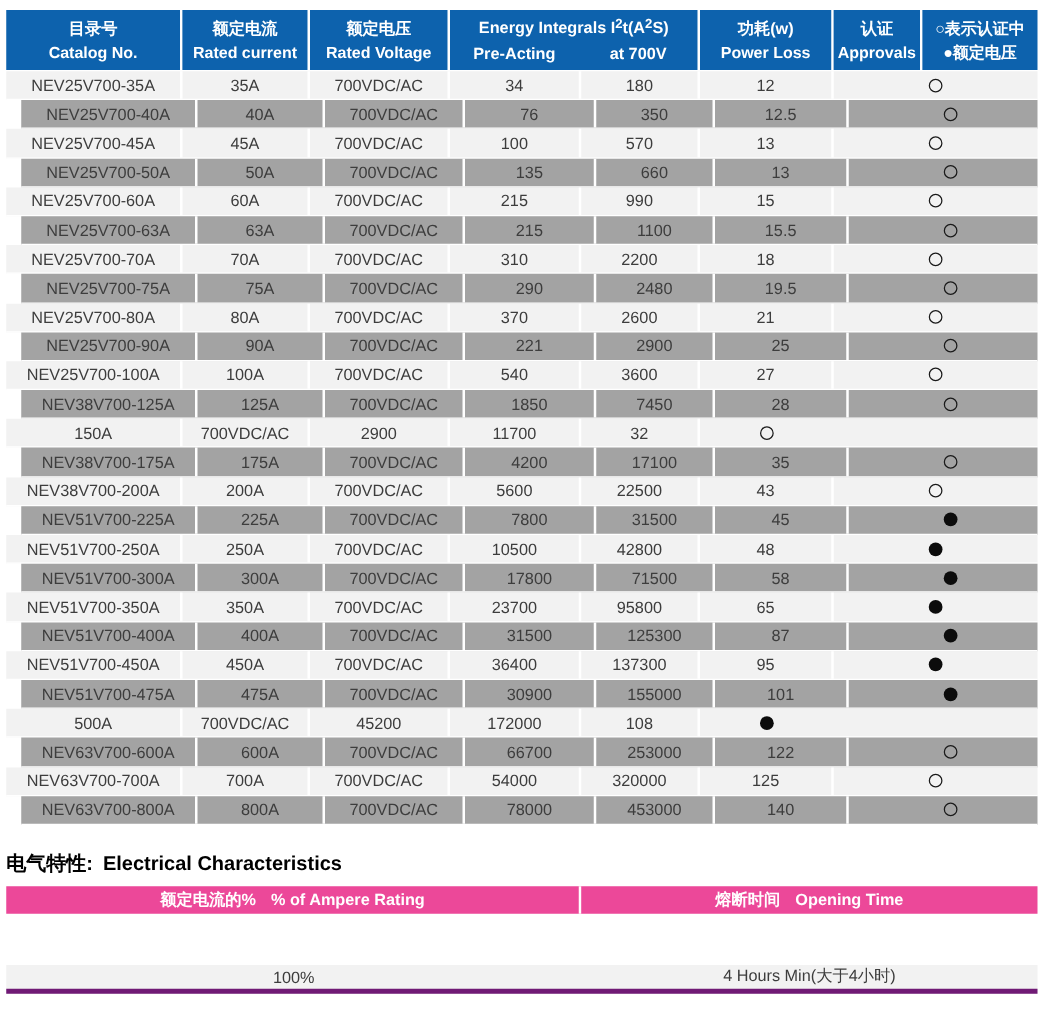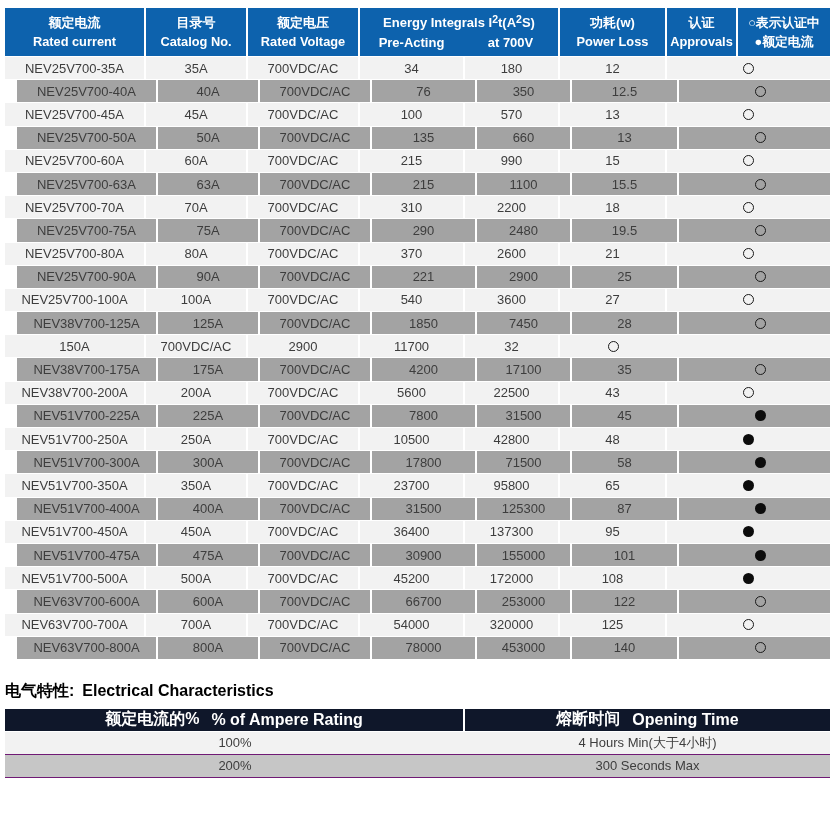--- a/index.html
+++ b/index.html
@@ -31,45 +31,45 @@
   .dot.pending { border: 1.5px solid #1a1a1a; background: transparent; }
   .dot.certified { background: #0c0c0c; }
 
   
   .section-title { margin-top: 21px; margin-bottom: 7px; font-size: 16px; font-weight: bold;
                    color: #000; }
   .section-title .zh { margin-right: 8px; }
 
   
   .bhead { display: grid; grid-template-columns: 460px 365px; border-bottom: 1px solid #fff; }
-  .bhcell { background: #0f172a; color: #fff; font-weight: bold; font-size: 16px; height: 22px;
+  .bhcell { background: #ec4899; color: #fff; font-weight: bold; font-size: 13px; height: 22px;
             display: flex; align-items: center; justify-content: center; }
   .bhcell.left { border-right: 2px solid #fff; }
   .bhcell .zh { margin-right: 12px; }
   .bbody .brow { display: grid; grid-template-columns: 460px 365px; height: 23px;
-                 background: #f2f2f2; border-bottom: 1px solid #701a75; }
+                 background: #f2f2f2; border-bottom: 4px solid #701a75; margin-top: 40px; }
   .bbody .brow.alt { background: #c6c6c6; }
   .bc { display: flex; align-items: center; justify-content: center; font-size: 13px;
         color: #3d3d3d; }
 </style>
 </head>
 <body>
 
 <div class="page">
   <div class="wrap">
 
     <div>
       <div class="thead">
         <div class="hcell">
+          <span class="zh">目录号</span>
+          <span class="en">Catalog No.</span>
+        </div>
+        <div class="hcell">
           <span class="zh">额定电流</span>
           <span class="en">Rated current</span>
-        </div>
-        <div class="hcell">
-          <span class="zh">目录号</span>
-          <span class="en">Catalog No.</span>
         </div>
         <div class="hcell">
           <span class="zh">额定电压</span>
           <span class="en">Rated Voltage</span>
         </div>
         <div class="hcell">
           <span>
             <span>Energy Integrals I</span><span class="sup">2</span><span>t(A</span><span class="sup">2</span><span>S)</span>
           </span>
           <span class="energy-sub">
@@ -80,21 +80,21 @@
         <div class="hcell">
           <span class="zh">功耗(w)</span>
           <span class="en">Power Loss</span>
         </div>
         <div class="hcell">
           <span class="zh">认证</span>
           <span class="en">Approvals</span>
         </div>
         <div class="hcell">
           <span class="en">○表示认证中</span>
-          <span class="en">●额定电流</span>
+          <span class="en">●额定电压</span>
         </div>
       </div>
       <div class="tbody">
   <div class="trow">
     <div class="c">NEV25V700-35A</div>
     <div class="c">35A</div>
     <div class="c">700VDC/AC</div>
     <div class="c">34</div>
     <div class="c">180</div>
     <div class="c">12</div>
@@ -348,21 +348,20 @@
     <div class="c">700VDC/AC</div>
     <div class="c">30900</div>
     <div class="c">155000</div>
     <div class="c">101</div>
     <div class="c">
               <span class="dot certified"></span>
             </div>
   </div>
 
   <div class="trow">
-    <div class="c">NEV51V700-500A</div>
     <div class="c">500A</div>
     <div class="c">700VDC/AC</div>
     <div class="c">45200</div>
     <div class="c">172000</div>
     <div class="c">108</div>
     <div class="c">
               <span class="dot certified"></span>
             </div>
   </div>
 

